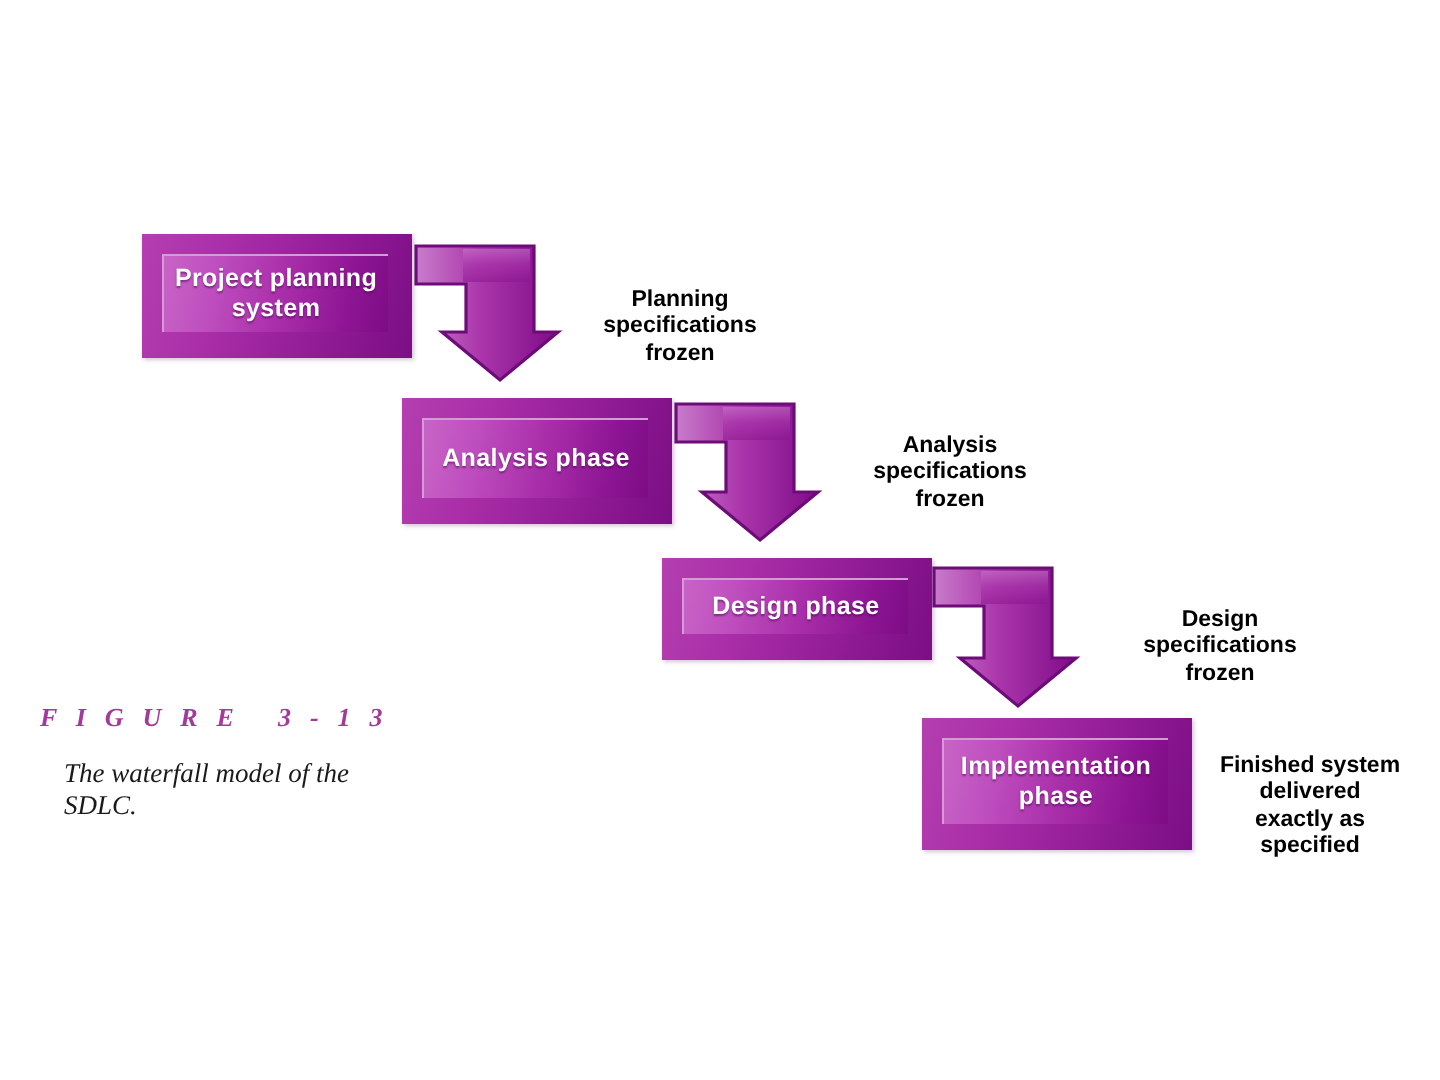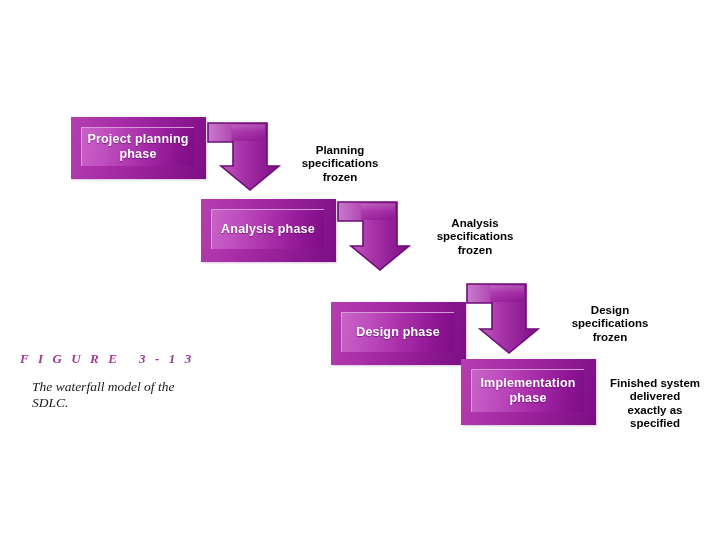--- a/index.html
+++ b/index.html
@@ -96,21 +96,21 @@
   }
 </style>
 </head>
 <body>
 
 <div id="page">
 
   <div class="phase-box" style="left:71px; top:117px; width:135px; height:62px;">
     <div class="phase-inner">
       <span class="phase-label">Project planning
-phase</span>
+system</span>
     </div>
   </div>
 
   <div class="elbow-arrow" style="left:207px; top:122px; width:73px; height:69px;">
     <svg width="73" height="69" viewBox="0 0 73 69">
       <defs>
         <linearGradient id="ag1h" x1="0" y1="0" x2="0" y2="1">
           <stop offset="0%" stop-color="#c87ccb"></stop>
           <stop offset="45%" stop-color="#ab36ab"></stop>
           <stop offset="100%" stop-color="#8a1590"></stop>
@@ -156,21 +156,21 @@
       <path d="M2.5,2.5 L58,2.5 L58,19 L24.5,19 L24.5,2.5 Z" fill="url(#ag2h)" opacity="0.55"></path>
     </svg>
   </div>
 
   <div class="spec-note" style="left:410px; top:203px; width:130px;">
     <span>Analysis
 specifications
 frozen</span>
   </div>
 
-  <div class="phase-box" style="left:331px; top:279px; width:135px; height:63px;margin-top:23px;">
+  <div class="phase-box" style="left:331px; top:279px; width:135px; height:51px;">
     <div class="phase-inner">
       <span class="phase-label">Design phase</span>
     </div>
   </div>
 
   <div class="elbow-arrow" style="left:466px; top:283px; width:73px; height:71px;">
     <svg width="73" height="71" viewBox="0 0 73 71">
       <defs>
         <linearGradient id="ag3h" x1="0" y1="0" x2="0" y2="1">
           <stop offset="0%" stop-color="#c87ccb"></stop>

